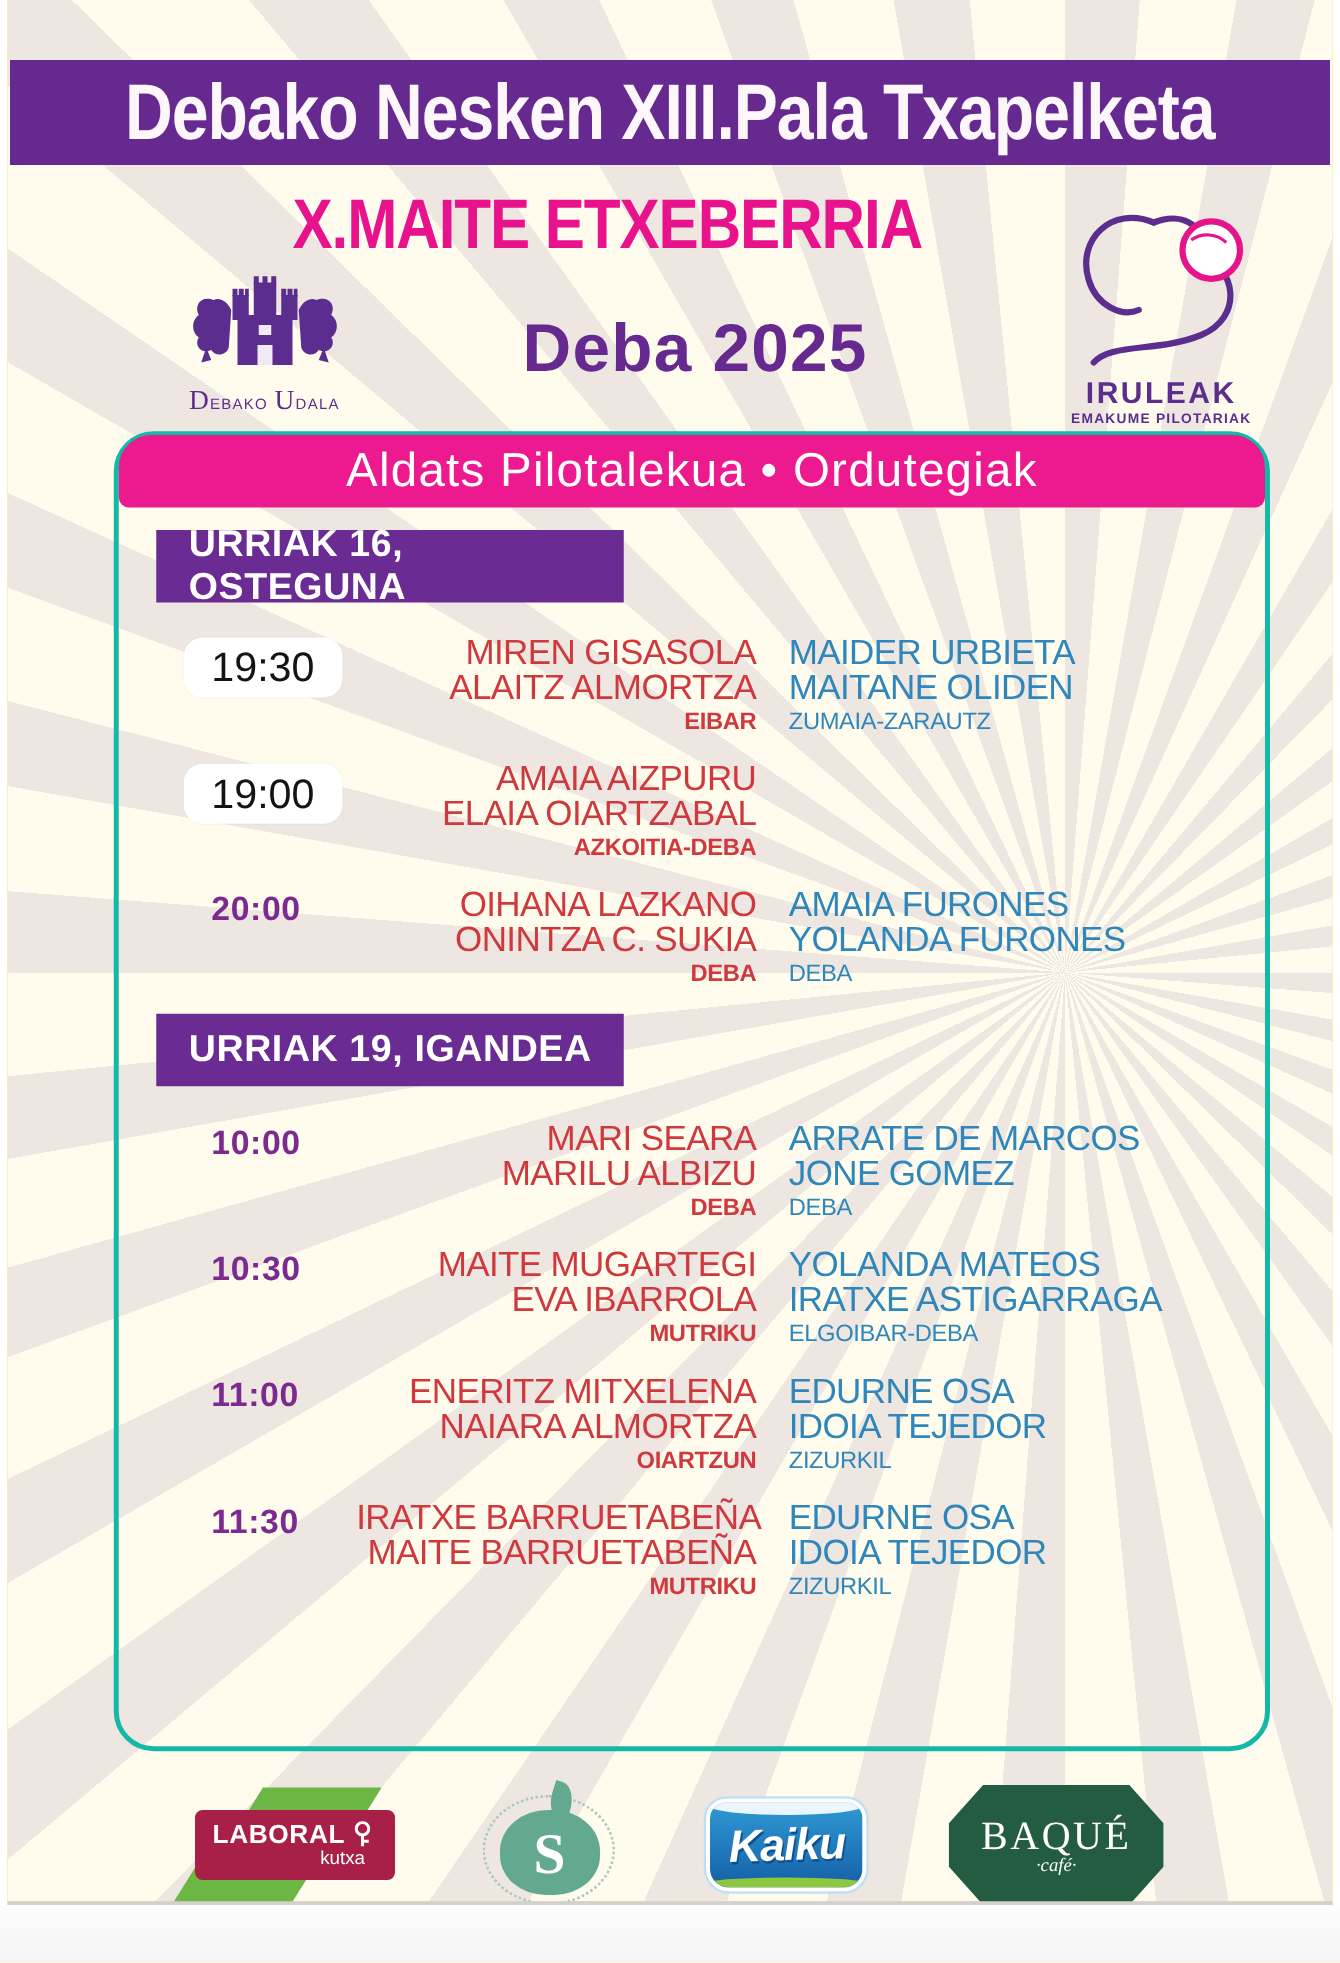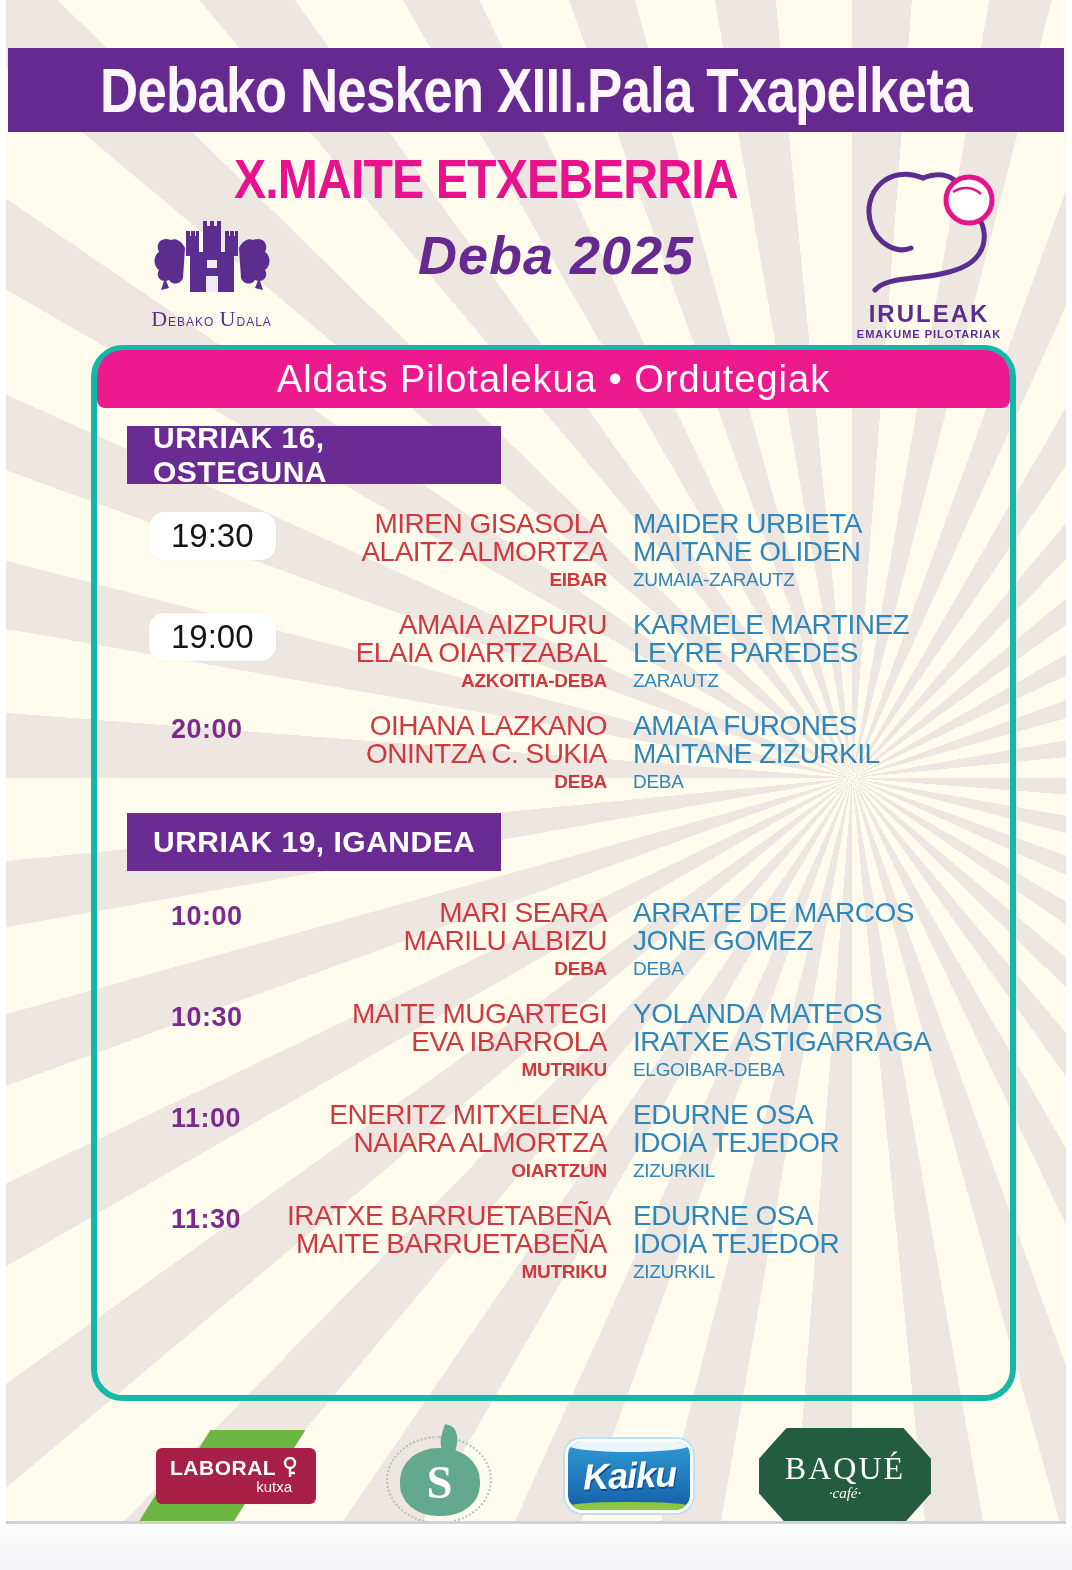--- a/index.html
+++ b/index.html
@@ -68,47 +68,46 @@
     color: #e8128c;
     font-size: 56px;
     font-weight: 700;
     transform: scaleX(0.86);
     letter-spacing: -1px;
     white-space: nowrap;
   }
 
   .edition {
     position: absolute;
-    left: 260px; top: 224px;
+    left: 260px; top: 248px;
     width: 580px;
     text-align: center;
     color: #65298f;
     font-size: 54px;
     font-weight: 700;
     letter-spacing: 1px;
-    font-style: italic;
   }
 
   
   .crest { position: absolute; left: 118px; top: 218px; width: 175px; text-align: center; }
   .crest-caption { margin-top: 2px; color: #5b2d8e; font-size: 15px; letter-spacing: 1px; }
   .crest-caption b { font-size: 22px; font-weight: 400; font-family: "Liberation Serif", serif; }
   .crest-caption span.sc { text-transform: uppercase; font-size: 12px; }
 
   
   .iruleak { position: absolute; left: 838px; top: 162px; width: 170px; text-align: center; }
   .iruleak-name { color: #5b2d8e; font-size: 24px; font-weight: 700; letter-spacing: 2px; margin-top: -6px; }
   .iruleak-tagline { color: #5b2d8e; font-size: 11px; font-weight: 700; letter-spacing: 1px; }
 
   
   .card {
     position: absolute;
     left: 85px; top: 345px;
     width: 925px; height: 1056px;
-    border: 6px solid #14b8a6;
+    border: 4px solid #14b8a6;
     border-radius: 32px;
     background: transparent;
   }
   .card-header {
     width: 100%; height: 58px;
     margin: -1px 0 0 0;
     background: #ec1a8e;
     border-radius: 26px 26px 8px 8px;
     display: flex; align-items: center; justify-content: center;
   }
@@ -330,39 +329,34 @@
 
         <div class="match">
           <div class="time-cell">
             <span class="time patched">19:00</span>
           </div>
           <div class="team-red">
             <div class="player">AMAIA AIZPURU</div>
             <div class="player">ELAIA OIARTZABAL</div>
             <div class="town">AZKOITIA-DEBA</div>
           </div>
-          <div class="team-blue">
-            <div class="player">KARMELE MARTINEZ</div>
-            <div class="player">LEYRE PAREDES</div>
-            <div class="town">ZARAUTZ</div>
-          </div>
         </div>
 
         <div class="match">
           <div class="time-cell">
             <span class="time">20:00</span>
           </div>
           <div class="team-red">
             <div class="player">OIHANA LAZKANO</div>
             <div class="player">ONINTZA C. SUKIA</div>
             <div class="town">DEBA</div>
           </div>
           <div class="team-blue">
             <div class="player">AMAIA FURONES</div>
-            <div class="player">MAITANE ZIZURKIL</div>
+            <div class="player">YOLANDA FURONES</div>
             <div class="town">DEBA</div>
           </div>
         </div>
       </div>
 
       <div class="section-head section-2">
         <span>URRIAK 19, IGANDEA</span>
       </div>
       <div class="matches matches-2">
 

